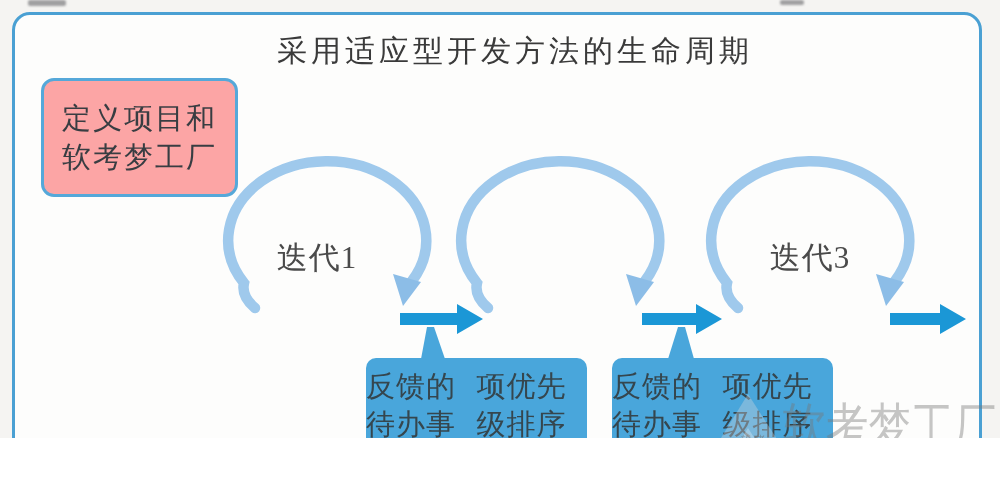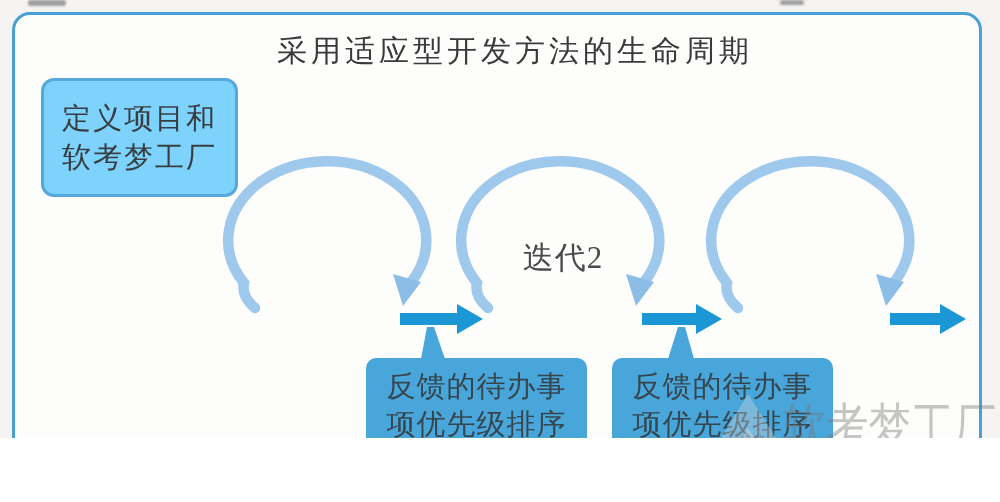--- a/index.html
+++ b/index.html
@@ -25,21 +25,21 @@
     text-align:center;
     font-size:30px;
     letter-spacing:4px;
     color:#3a3a3a;
   }
   .vision-box{
     position:absolute;
     left:41px;top:78px;
     width:197px;height:119px;
     box-sizing:border-box;
-    background:#7dd3fc;
+    background:#fca5a5;
     border:3px solid #55a8d9;
     border-radius:13px;
     display:flex;flex-direction:column;
     align-items:center;justify-content:center;
     font-size:29px;line-height:39px;
     letter-spacing:2px;
     color:#383d42;
   }
   .diagram-svg{
     position:absolute;left:0;top:0;
@@ -56,21 +56,21 @@
   }
   .iter-1{left:247px;}
   .iter-2{left:493px;}
   .iter-3{left:740px;}
   .callout{
     position:absolute;
     top:358px;width:221px;height:94px;
     box-sizing:border-box;
     background:#49a6db;
     border-radius:10px;
-    display:flex;flex-direction:column;
+    display:flex;flex-direction:row;
     align-items:center;justify-content:center;
     font-size:29px;line-height:38px;
     letter-spacing:1px;
     color:#35464e;
     z-index:3;
   }
   .callout-1{left:366px;}
   .callout-2{left:612px;}
   .wm-logo{
     position:absolute;left:695px;top:388px;
@@ -151,21 +151,22 @@
     <polygon points="876,274 904,282 886,306" fill="#8cbde7"></polygon>
 
     <polygon points="400,313 457,313 457,304 483,319 457,334 457,325 400,325" fill="#1b97d6"></polygon>
     <polygon points="642,313 696,313 696,304 722,319 696,334 696,325 642,325" fill="#1b97d6"></polygon>
     <polygon points="890,313 940,313 940,304 966,319 940,334 940,325 890,325" fill="#1b97d6"></polygon>
 
     <polygon points="427,327 434,327 445,359 421,359" fill="#49a6db"></polygon>
     <polygon points="678,327 685,327 694,359 668,359" fill="#49a6db"></polygon>
   </svg>
 
-  <div class="iter-label iter-2">迭代2</div>
+  <div class="iter-label iter-1">迭代1</div>
+  <div class="iter-label iter-3">迭代3</div>
 
   <div class="callout callout-1">
     <div>反馈的待办事</div>
     <div>项优先级排序</div>
   </div>
   <div class="callout callout-2">
     <div>反馈的待办事</div>
     <div>项优先级排序</div>
   </div>
 

